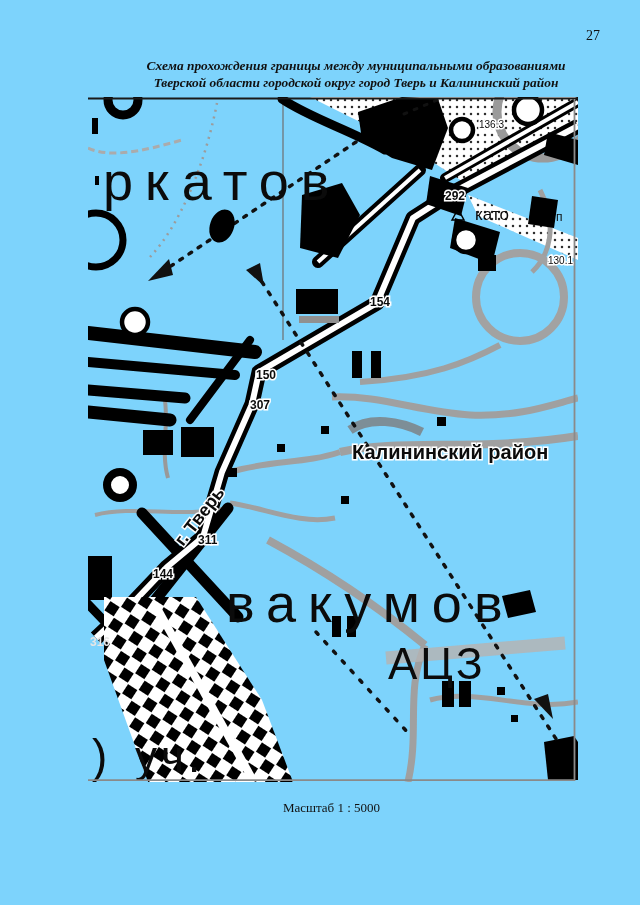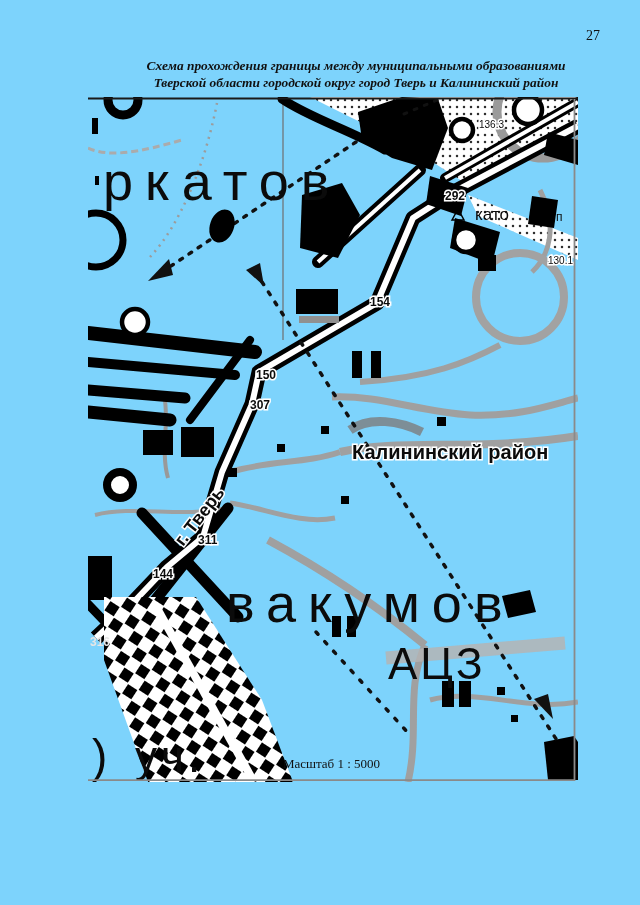--- a/index.html
+++ b/index.html
@@ -3,21 +3,21 @@
 <meta charset="utf-8">
 <style>
   html,body{margin:0;padding:0;background:#fff;}
   .page{position:relative;width:640px;height:905px;background:#7dd3fc;overflow:hidden;
         font-family:"Liberation Serif",serif;color:#111;}
   .page-number{position:absolute;top:28px;right:40px;font-size:14px;}
   .title-block{position:absolute;top:58px;left:70px;width:572px;text-align:center;
                font-weight:bold;font-style:italic;font-size:13.4px;line-height:16.5px;}
   .map-wrap{position:absolute;left:88px;top:97px;width:490px;height:685px;}
   .map-wrap svg{display:block;}
-  .caption{position:absolute;top:756px;left:88px;width:487px;text-align:center;font-size:13px;}
+  .caption{position:absolute;top:800px;left:88px;width:487px;text-align:center;font-size:13px;}
   text{font-family:"Liberation Sans",sans-serif;fill:#0b0b0b;}
   .halo{paint-order:stroke;stroke:#ffffff;stroke-width:3px;font-weight:bold;}
   .ptlabel{font-size:12px;font-weight:bold;}
   .bigname{letter-spacing:12px;font-size:54px;}
 </style>
 </head>
 <body>
 
 <div class="page">
 

